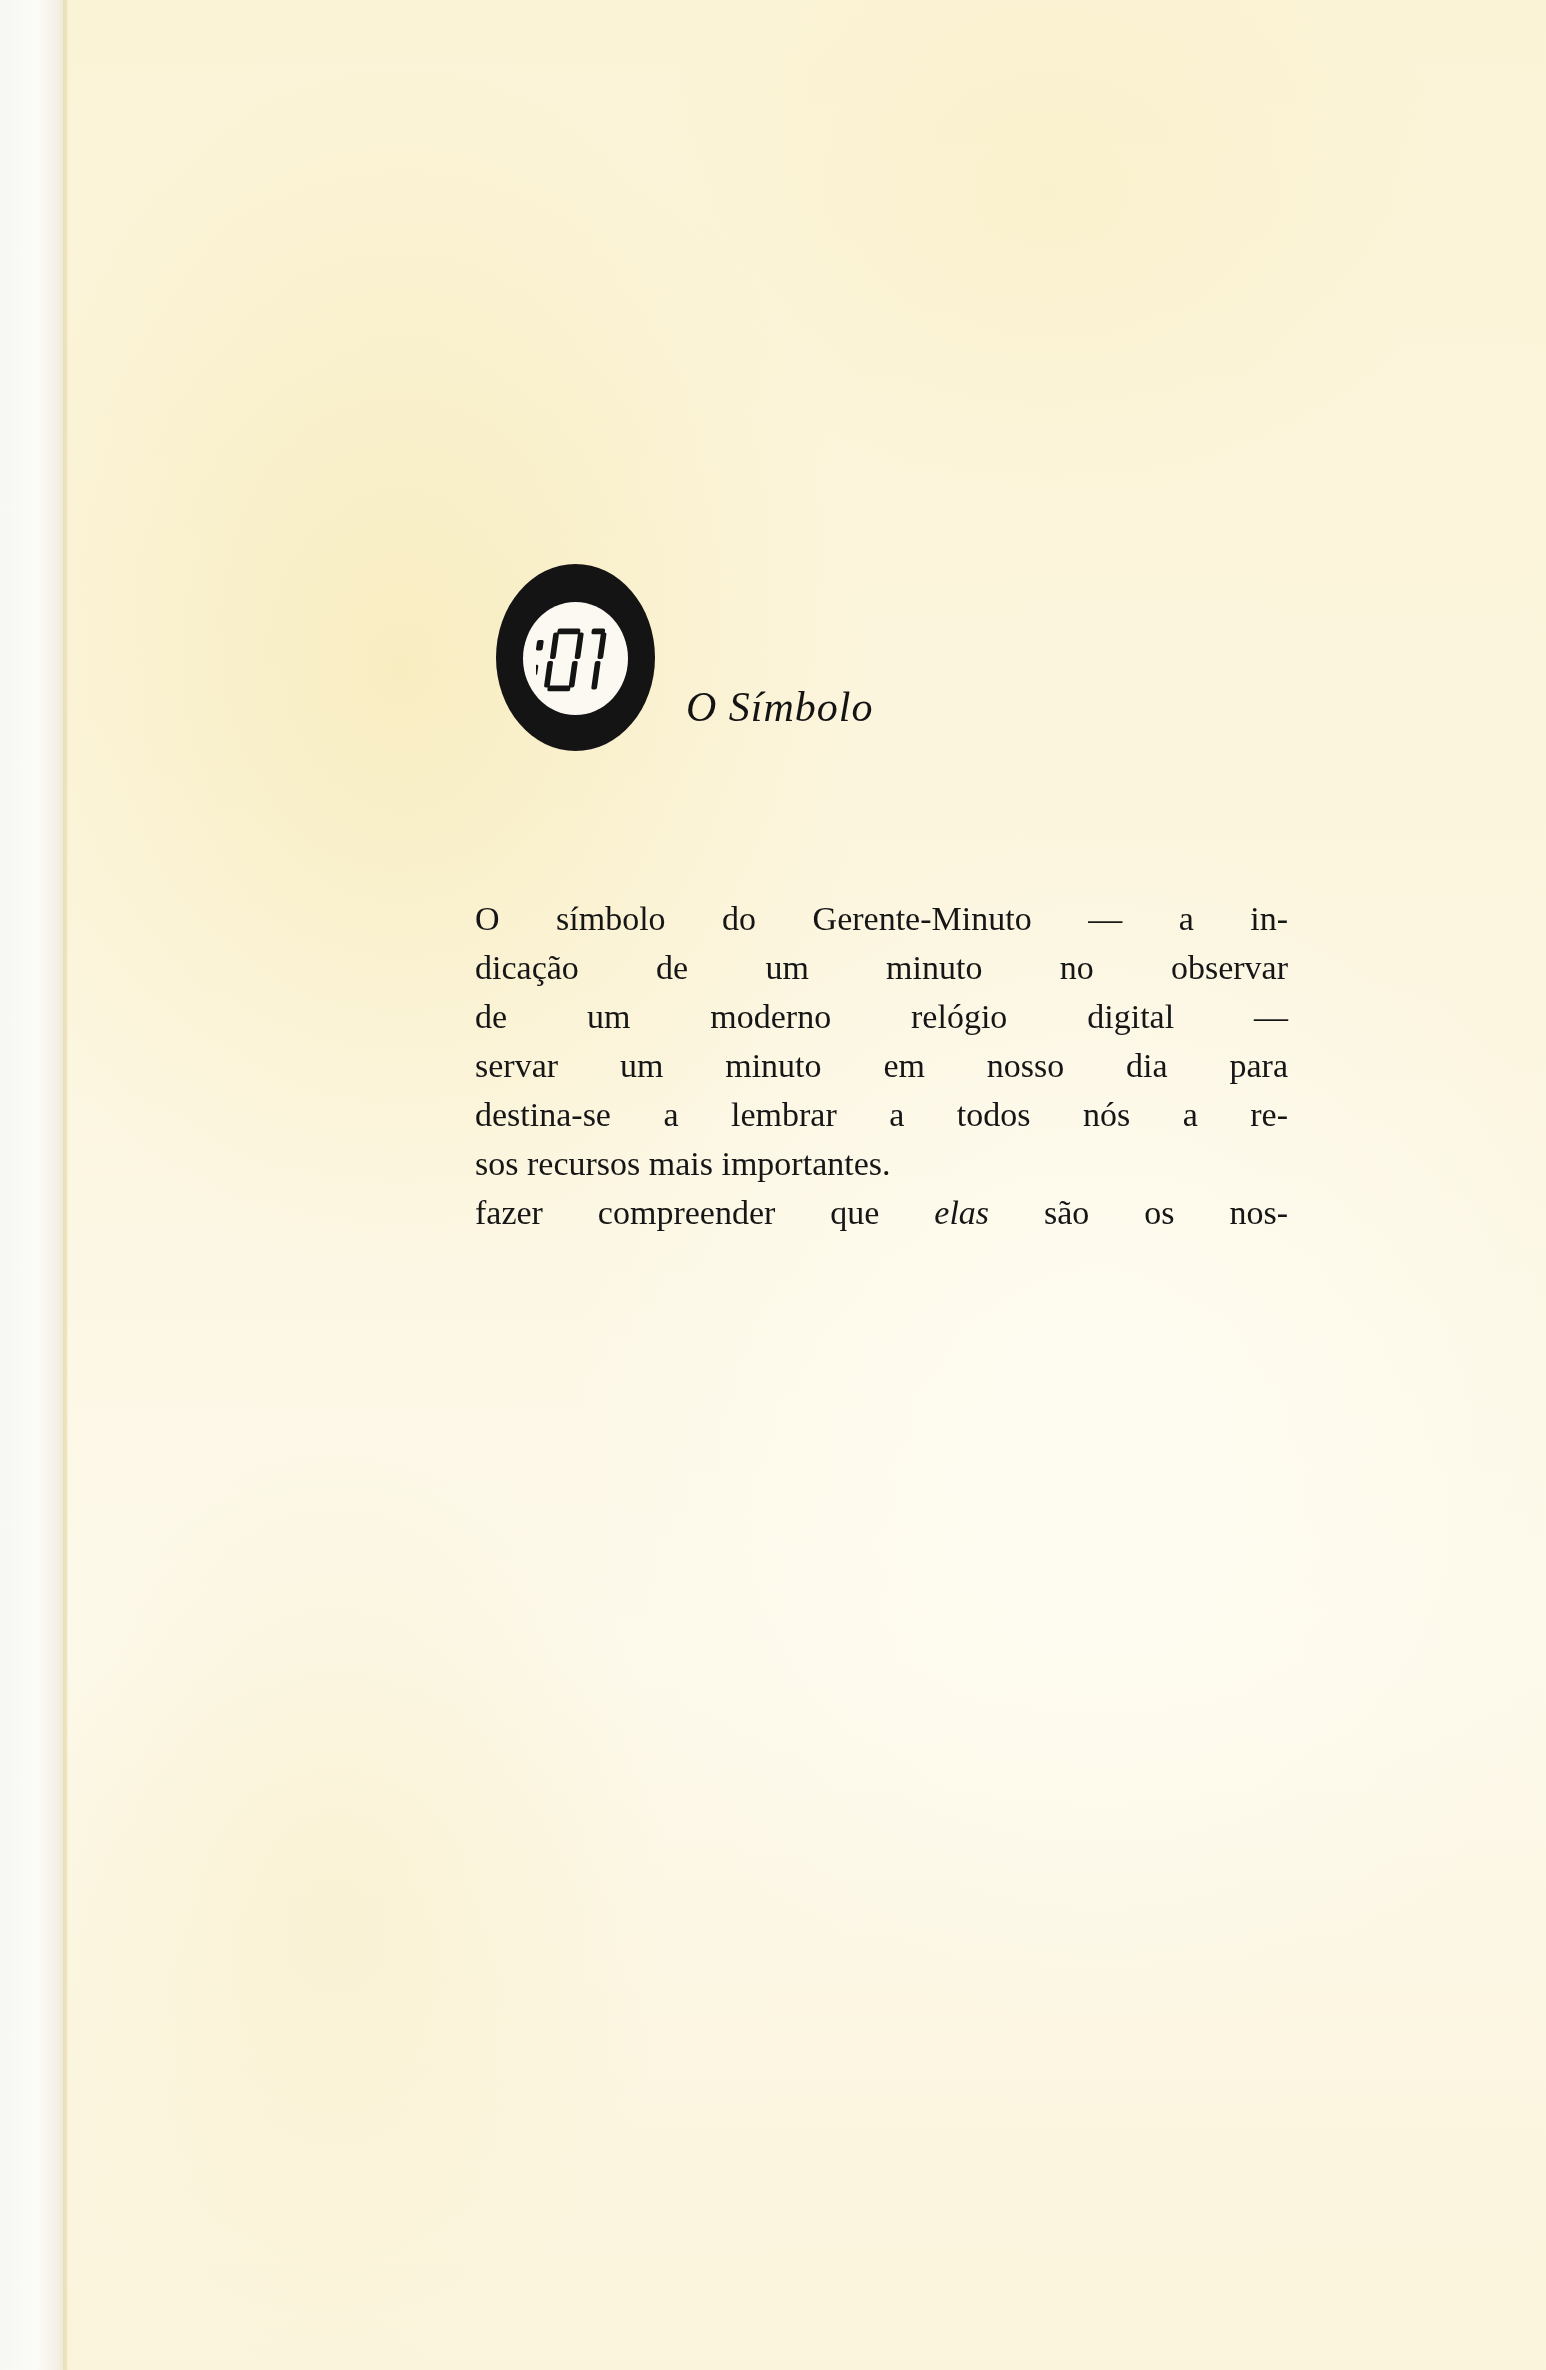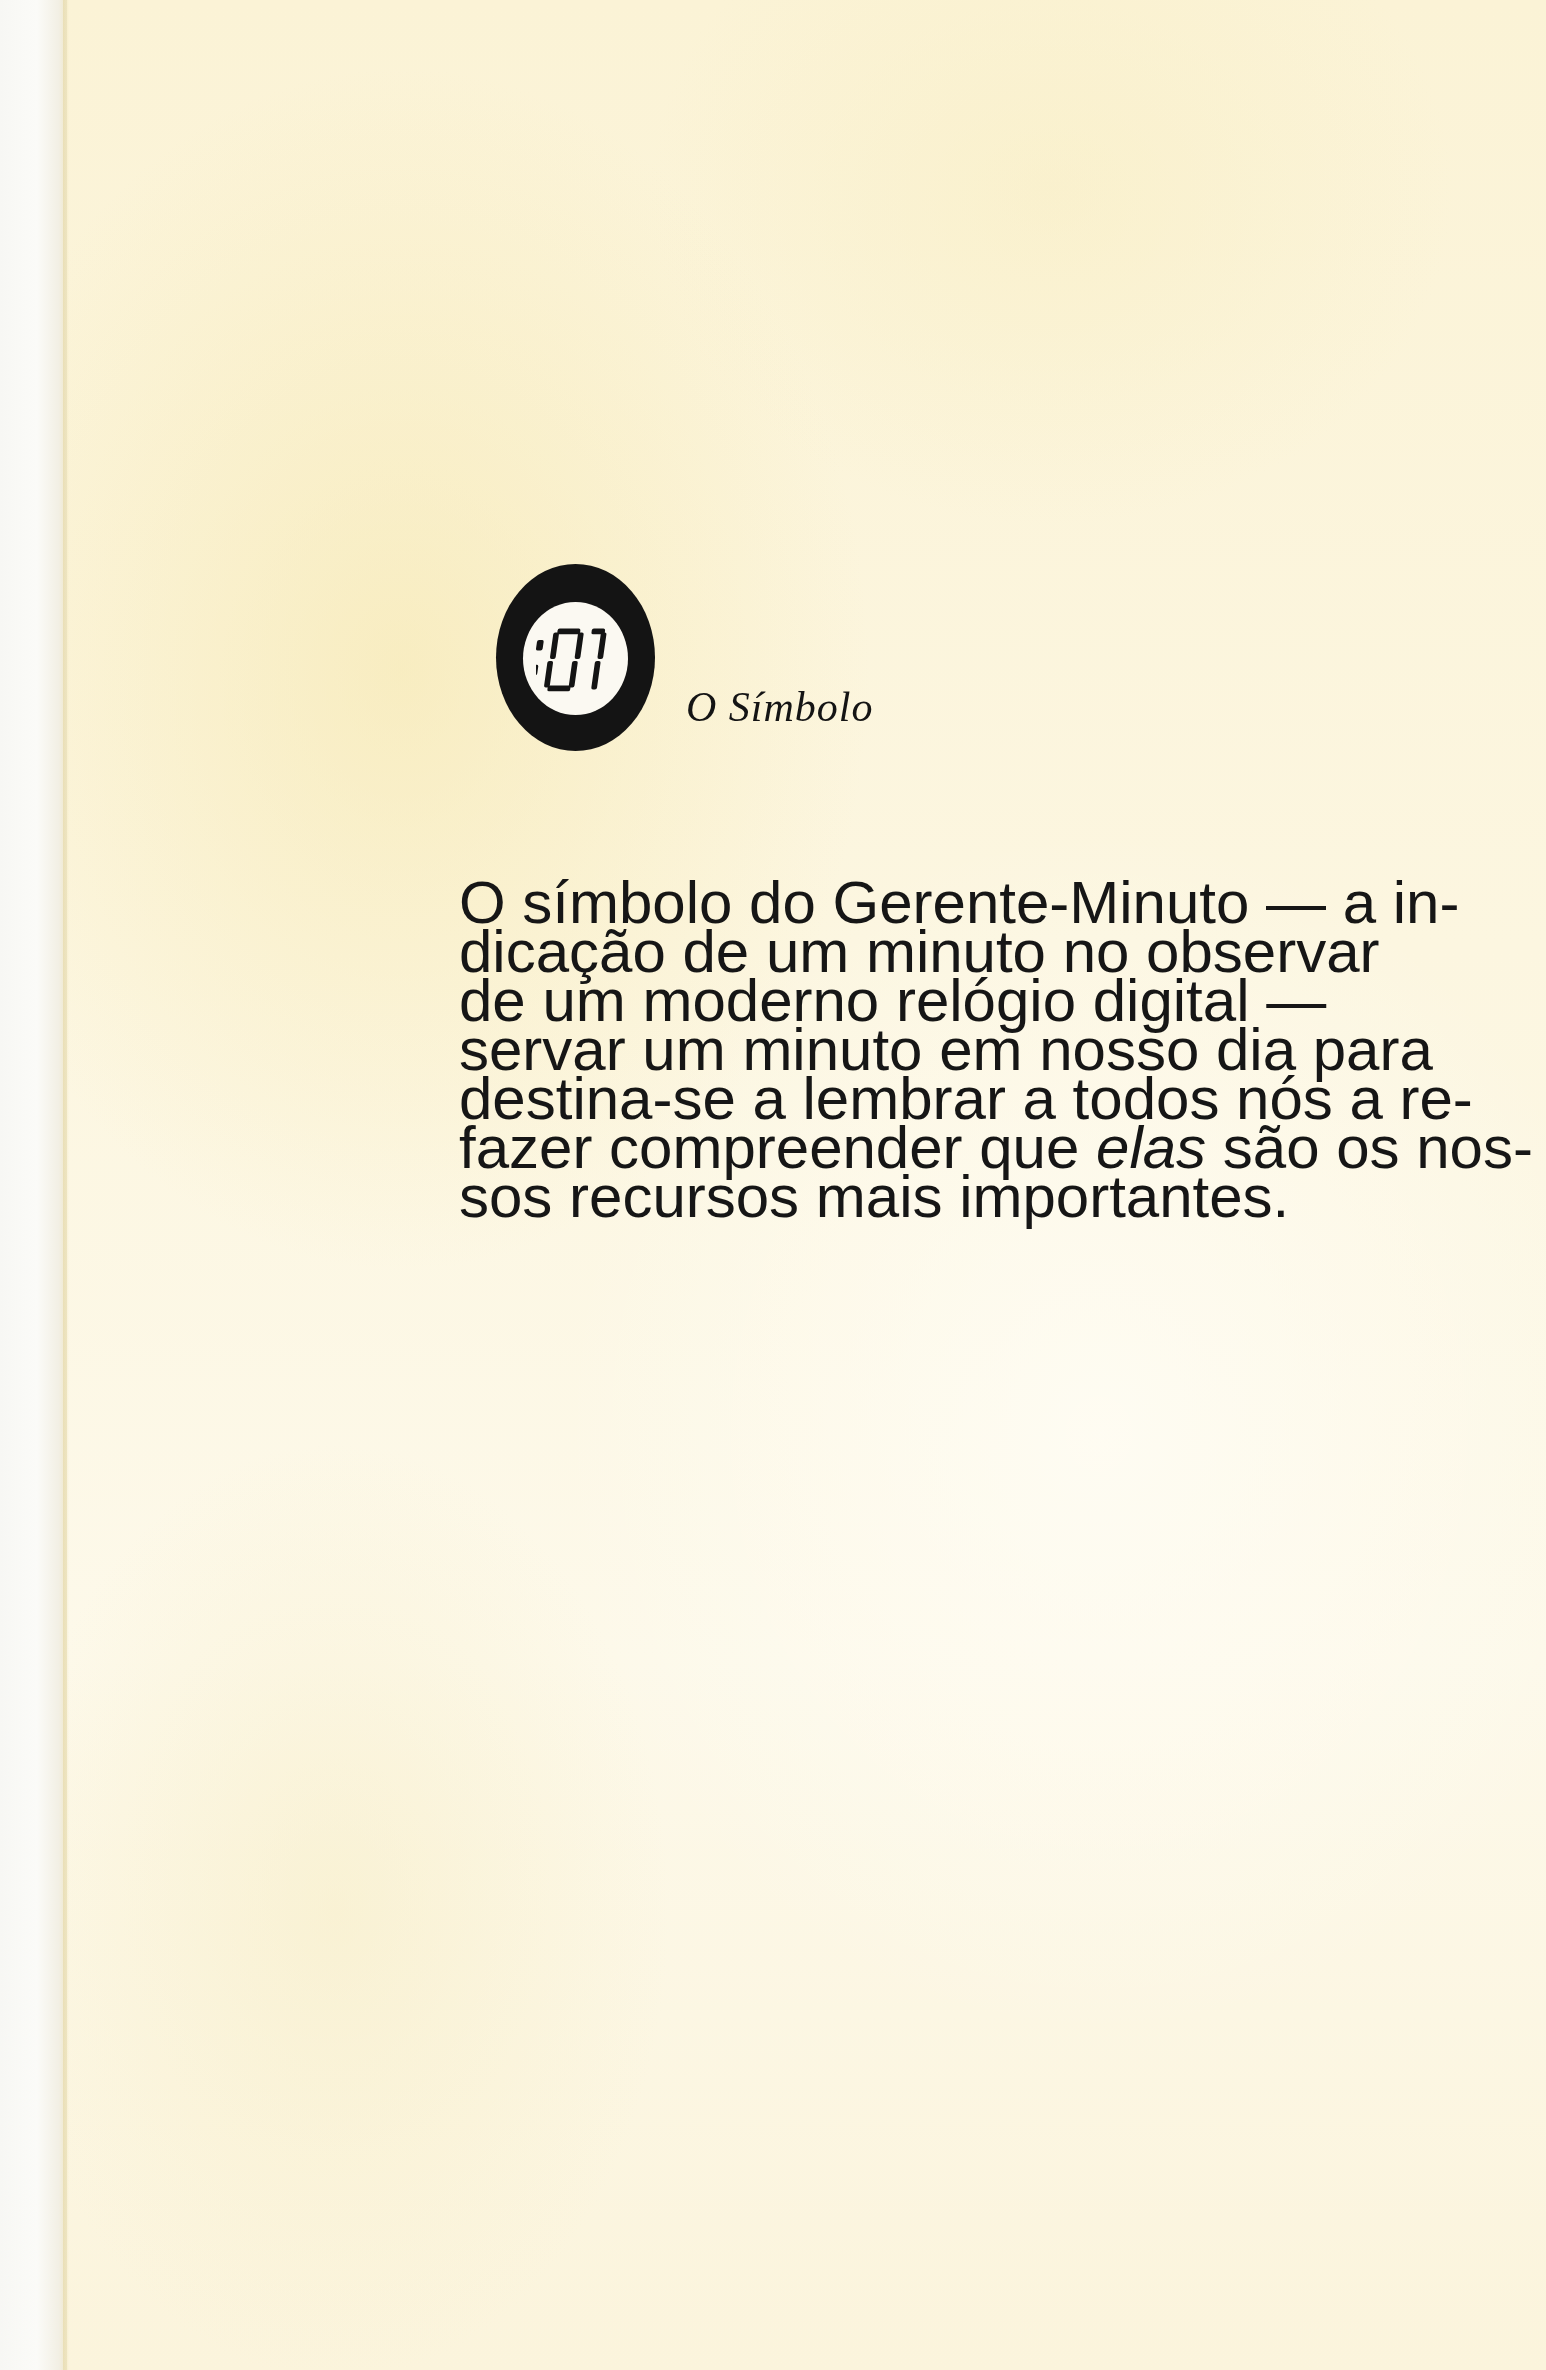--- a/index.html
+++ b/index.html
@@ -75,23 +75,23 @@
       font-size: 42px;
       line-height: 1;
       color: #141414;
       letter-spacing: 1px;
     }
     .body-text {
       position: absolute;
       left: 459px;
       top: 878px;
       width: 813px;
-      margin: 0;
-      font-family: Liberation Sans, sans-serif;
-      font-size: 60px;
+      margin: 16px;
+      font-family: Liberation Serif, serif;
+      font-size: 34px;
       line-height: 49px;
       color: #161616;
     }
     .body-text .line {
       display: block;
       height: 49px;
       white-space: nowrap;
     }
     .body-text .justify {
       text-align: justify;
@@ -136,17 +136,17 @@
   </div>
 
   <h1 class="chapter-title">O Símbolo</h1>
 
   <p class="body-text">
     <span class="line justify">O símbolo do Gerente-Minuto — a in-</span>
     <span class="line justify">dicação de um minuto no observar</span>
     <span class="line justify">de um moderno relógio digital —</span>
     <span class="line justify">servar um minuto em nosso dia para</span>
     <span class="line justify">destina-se a lembrar a todos nós a re-</span>
+    <span class="line">sos recursos mais importantes.</span>
     <span class="line justify"><span>fazer compreender que </span><em>elas</em><span> são os nos-</span></span>
-    <span class="line">sos recursos mais importantes.</span>
   </p>
 </div>
 
 
 </body></html>

